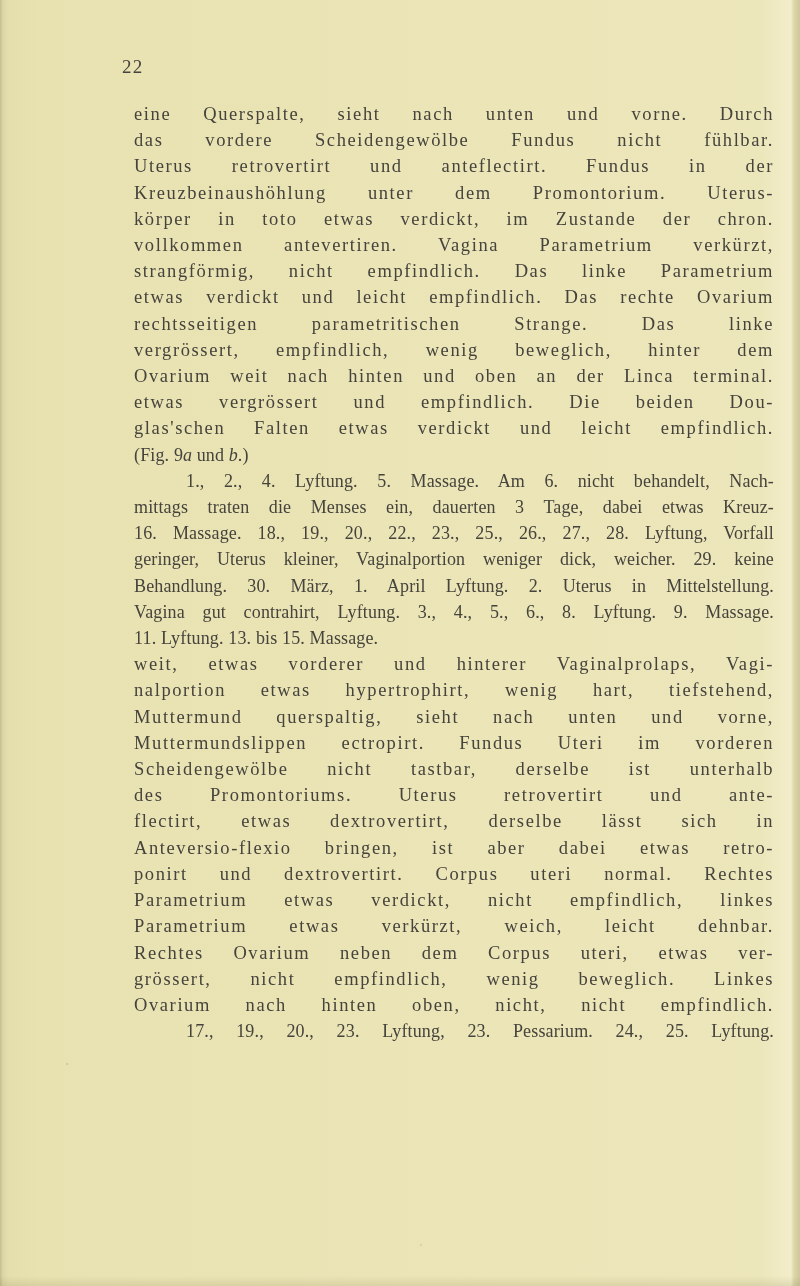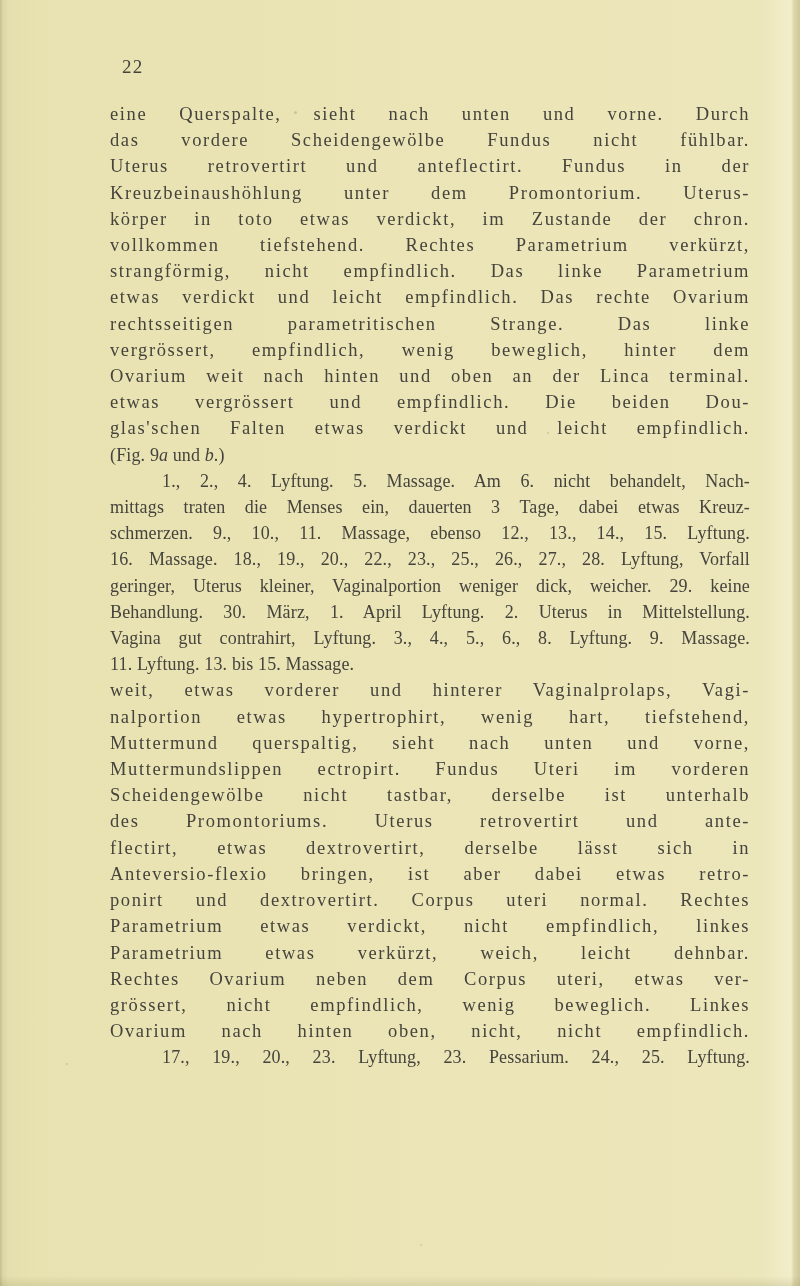--- a/index.html
+++ b/index.html
@@ -42,21 +42,21 @@
 
   .page-number {
     position: absolute;
     left: 122px; top: 56px;
     font-size: 19px;
     letter-spacing: 1.2px;
     color: var(--ink);
   }
   .textblock {
     position: absolute;
-    left: 110px; top: 101px;
+    left: 134px; top: 101px;
     width: 640px;
   }
   .line {
     display: block;
     width: 100%;
     line-height: 26.2px;
     font-size: 18.5px;
     color: var(--ink);
     text-align: justify;
     text-align-last: justify;
@@ -80,32 +80,31 @@
   <span class="speck s4"></span>
 
   <div class="page-number">22</div>
 
   <div class="textblock">
       <div class="line"><span class="sp">eine Querspalte, sieht nach unten und vorne. Durch</span></div>
       <div class="line"><span class="sp">das vordere Scheidengewölbe Fundus nicht fühlbar.</span></div>
       <div class="line"><span class="sp">Uterus retrovertirt und anteflectirt. Fundus in der</span></div>
       <div class="line"><span class="sp">Kreuzbeinaushöhlung unter dem Promontorium. Uterus-</span></div>
       <div class="line"><span class="sp">körper in toto etwas verdickt, im Zustande der chron.</span></div>
-      <div class="line"><span class="sp">vollkommen tiefstehend. Rechtes Parametrium verkürzt,</span></div>
+      <div class="line"><span class="sp">vollkommen antevertiren. Vagina Parametrium verkürzt,</span></div>
       <div class="line"><span class="sp">strangförmig, nicht empfindlich. Das linke Parametrium</span></div>
       <div class="line"><span class="sp">etwas verdickt und leicht empfindlich. Das rechte Ovarium</span></div>
       <div class="line"><span class="sp">rechtsseitigen parametritischen Strange. Das linke</span></div>
       <div class="line"><span class="sp">vergrössert, empfindlich, wenig beweglich, hinter dem</span></div>
       <div class="line"><span class="sp">Ovarium weit nach hinten und oben an der Linca terminal.</span></div>
       <div class="line"><span class="sp">etwas vergrössert und empfindlich. Die beiden Dou-</span></div>
       <div class="line"><span class="sp">glas'schen Falten etwas verdickt und leicht empfindlich.</span></div>
       <div class="line noj"><span class="rm">(Fig. 9</span><span class="it">a</span><span class="rm"> und </span><span class="it">b</span><span class="rm">.)</span></div>
       <div class="line ind"><span class="rm">1., 2., 4. Lyftung. 5. Massage. Am 6. nicht behandelt, Nach-</span></div>
       <div class="line"><span class="rm">mittags traten die Menses ein, dauerten 3 Tage, dabei etwas Kreuz-</span></div>
-      <div class="line"><span class="rm">schmerzen. 9., 10., 11. Massage, ebenso 12., 13., 14., 15. Lyftung.</span></div>
       <div class="line"><span class="rm">16. Massage. 18., 19., 20., 22., 23., 25., 26., 27., 28. Lyftung, Vorfall</span></div>
       <div class="line"><span class="rm">geringer, Uterus kleiner, Vaginalportion weniger dick, weicher. 29. keine</span></div>
       <div class="line"><span class="rm">Behandlung. 30. März, 1. April Lyftung. 2. Uterus in Mittelstellung.</span></div>
       <div class="line"><span class="rm">Vagina gut contrahirt, Lyftung. 3., 4., 5., 6., 8. Lyftung. 9. Massage.</span></div>
       <div class="line noj"><span class="rm">11. Lyftung. 13. bis 15. Massage.</span></div>
       <div class="line"><span class="sp">weit, etwas vorderer und hinterer Vaginalprolaps, Vagi-</span></div>
       <div class="line"><span class="sp">nalportion etwas hypertrophirt, wenig hart, tiefstehend,</span></div>
       <div class="line"><span class="sp">Muttermund querspaltig, sieht nach unten und vorne,</span></div>
       <div class="line"><span class="sp">Muttermundslippen ectropirt. Fundus Uteri im vorderen</span></div>
       <div class="line"><span class="sp">Scheidengewölbe nicht tastbar, derselbe ist unterhalb</span></div>

